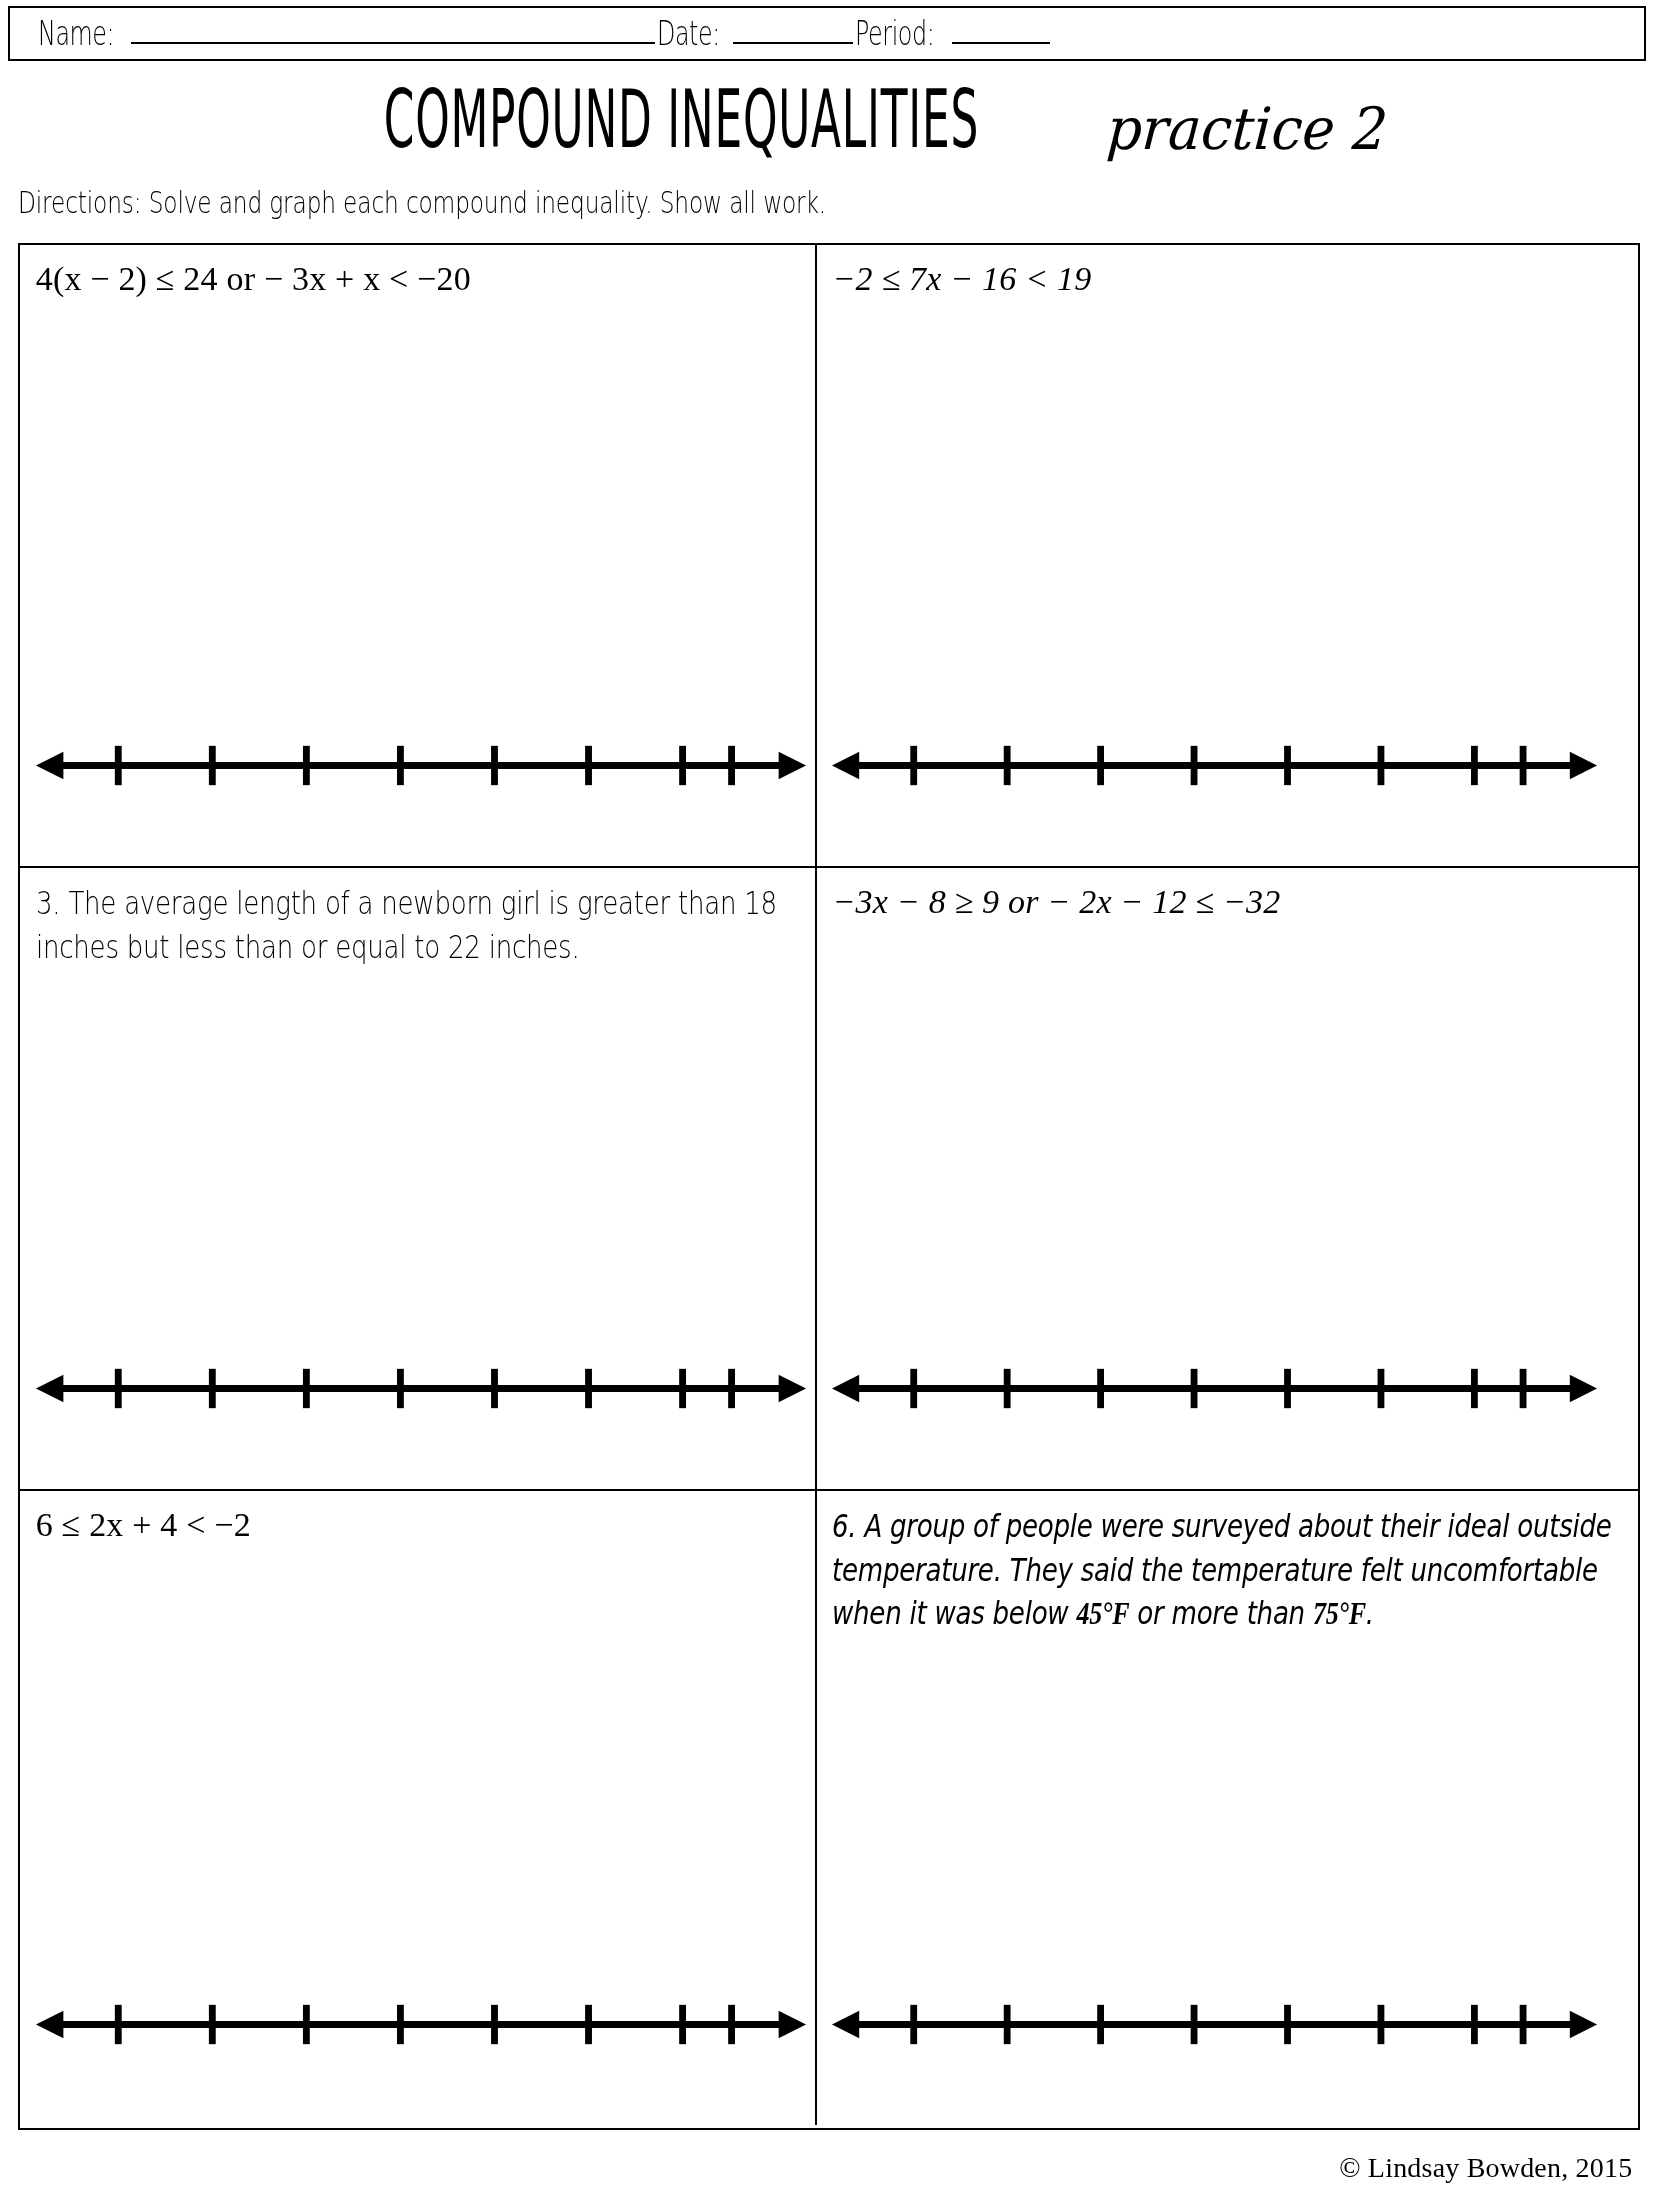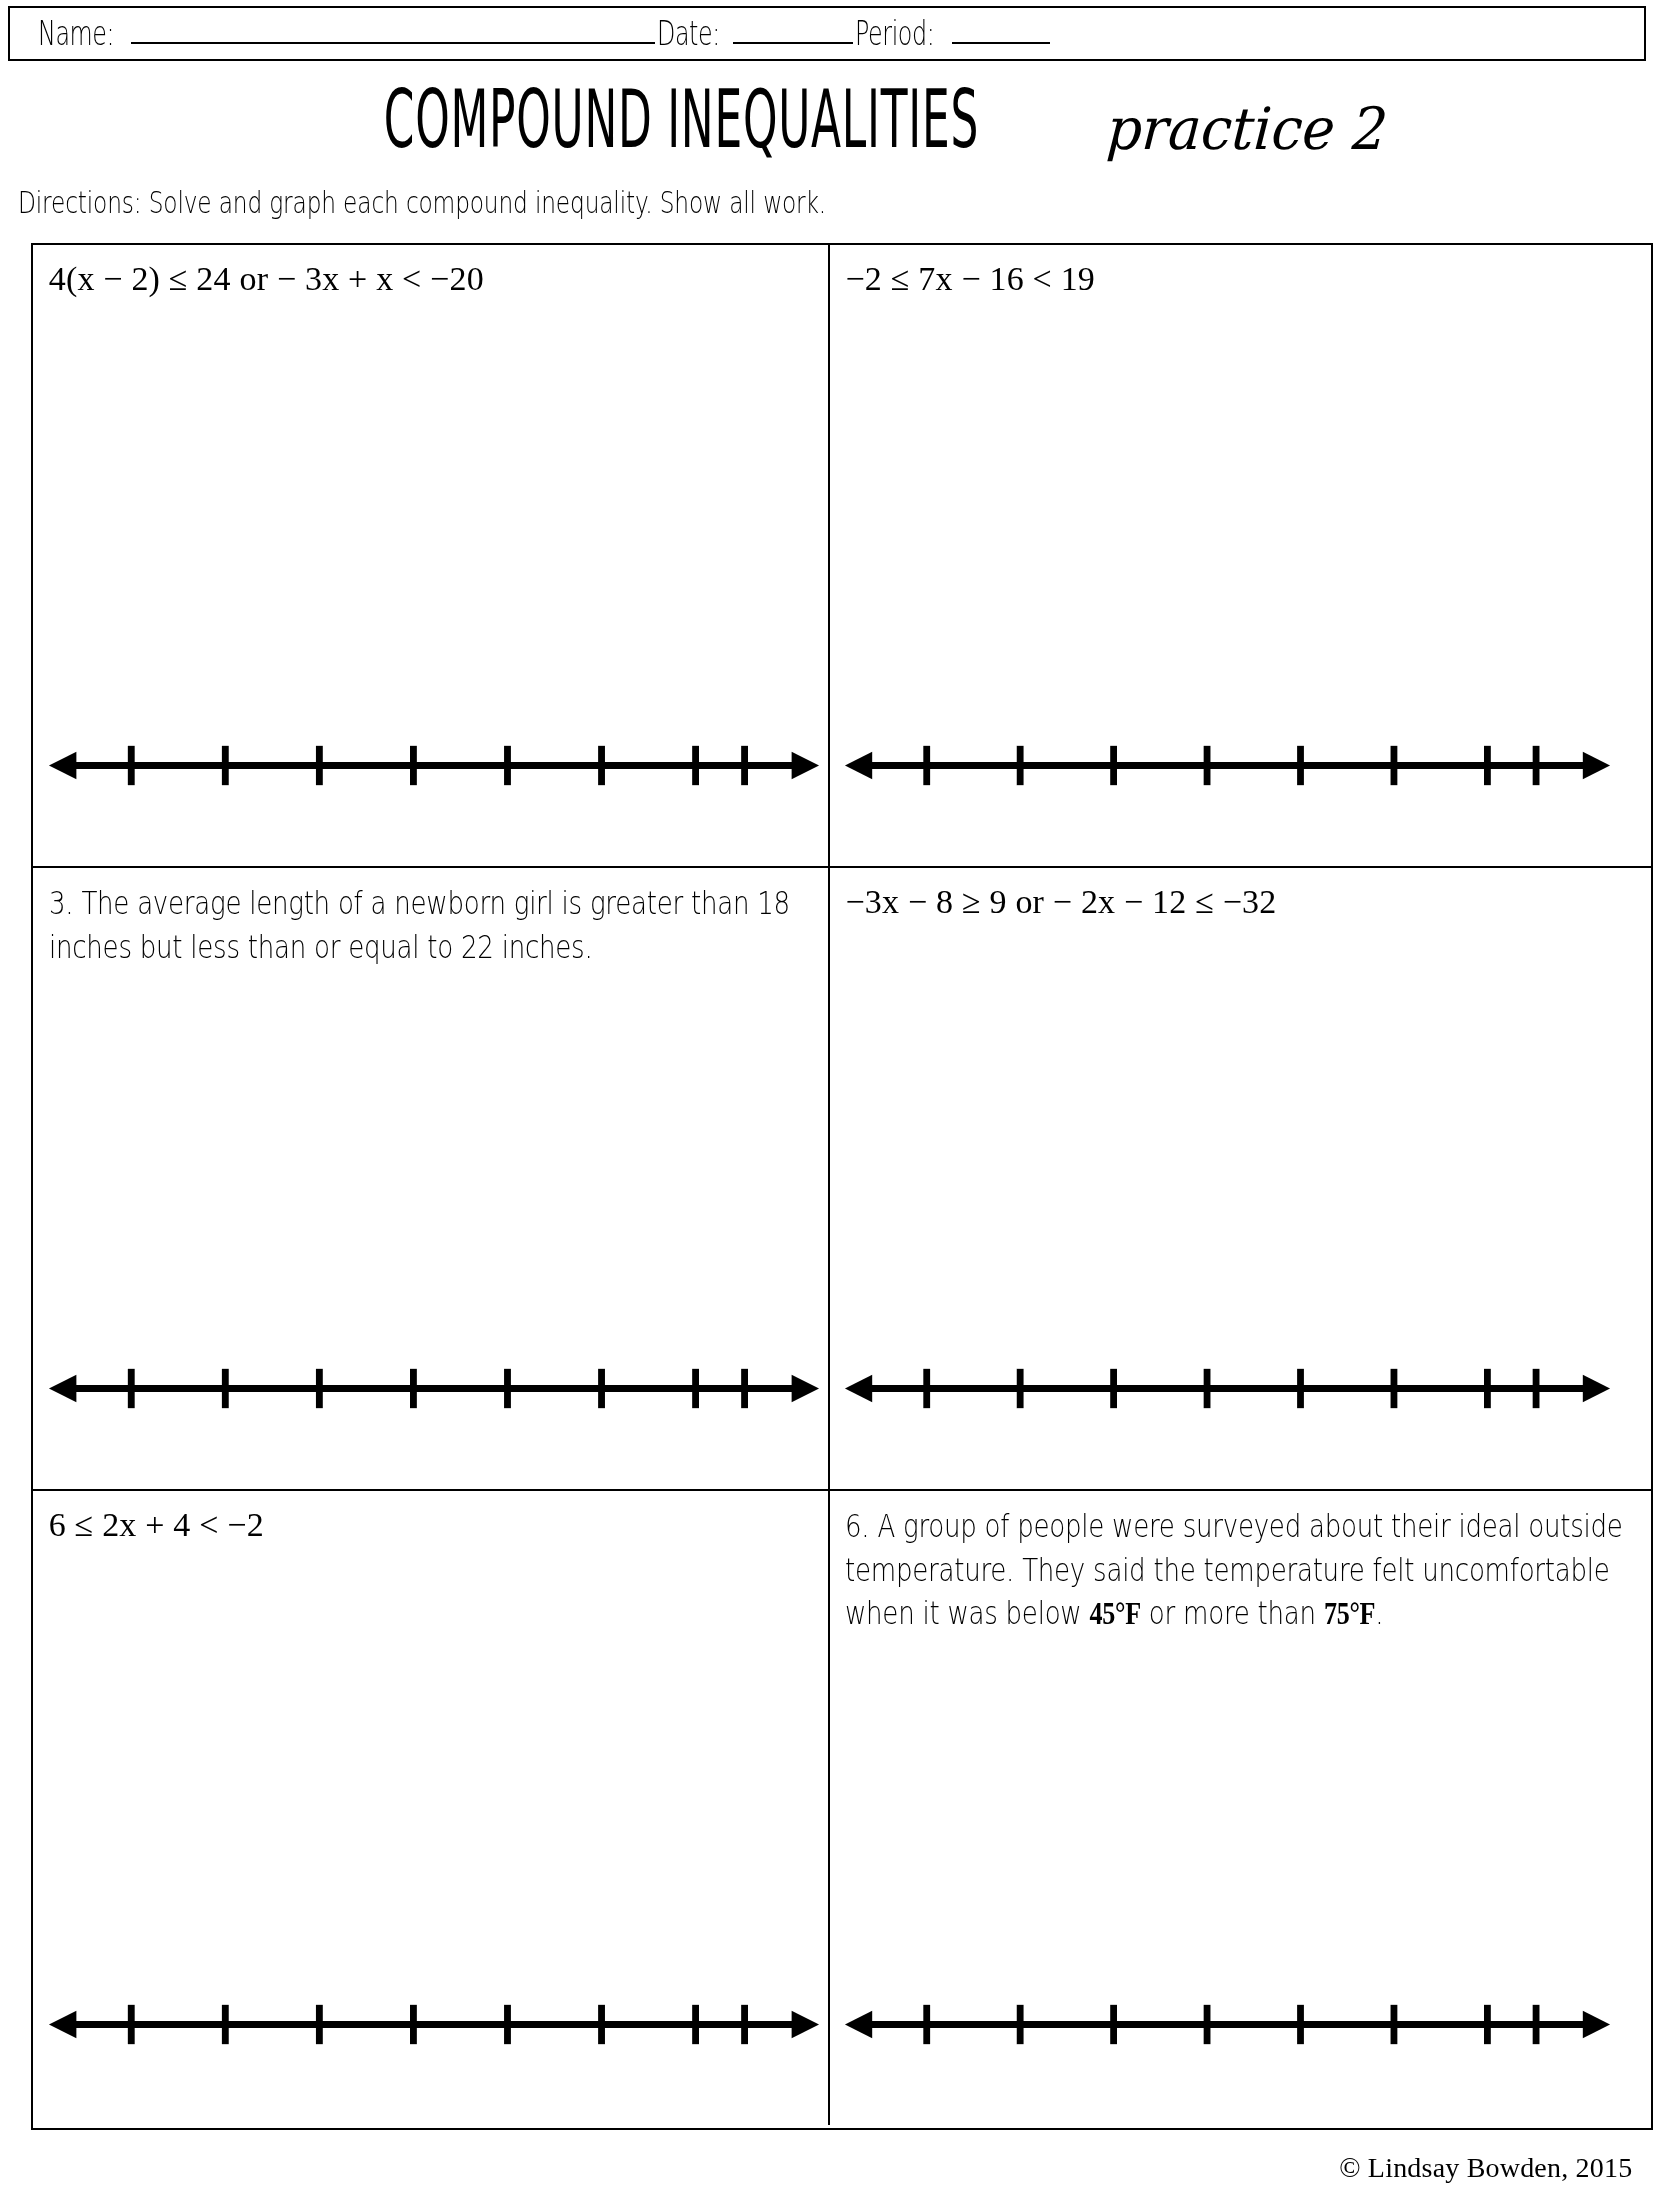--- a/index.html
+++ b/index.html
@@ -94,21 +94,21 @@
     font-weight: 300;
     letter-spacing: -0.2px;
     white-space: nowrap;
     transform: scaleX(0.88) scaleY(1.14);
     transform-origin: left top;
   }
 
   
   .grid {
     position: absolute;
-    left: 31px;
+    left: 18px;
     top: 243px;
     width: 1622px;
     height: 1887px;
     border: 2.9px solid #000;
   }
   .grid-row {
     display: flex;
     width: 100%;
     border-bottom: 2.9px solid #000;
   }
@@ -118,21 +118,21 @@
   .row-3 { height: 634px; }
 
   .cell {
     position: relative;
     border-right: 2.9px solid #000;
     padding: 13.7px 15.7px 0 15.7px;
     overflow: hidden;
   }
   .cell:last-child { border-right: none; }
   .cell-left  { width: 813px; }
-  .cell-right { width: 838px; }
+  .cell-right { width: 838px; font-style: italic; }
 
   
   .prob-math {
     font-family: "Liberation Serif", serif;
     font-size: 34px;
     line-height: 1.2;
     white-space: nowrap;
     letter-spacing: 0.2px;
   }
 

